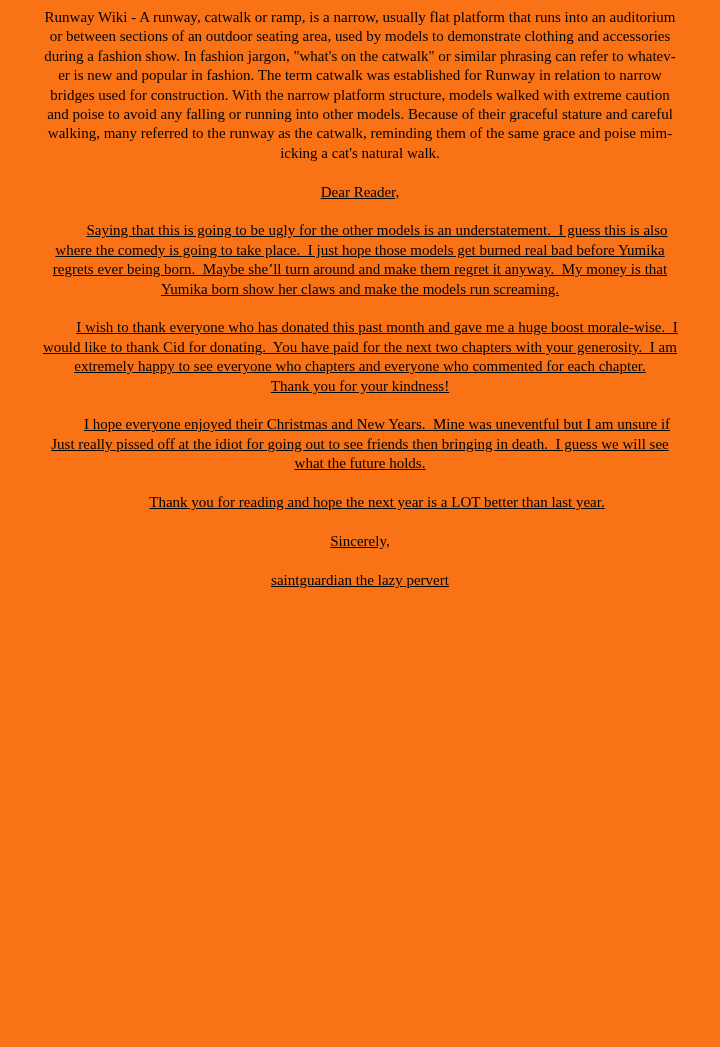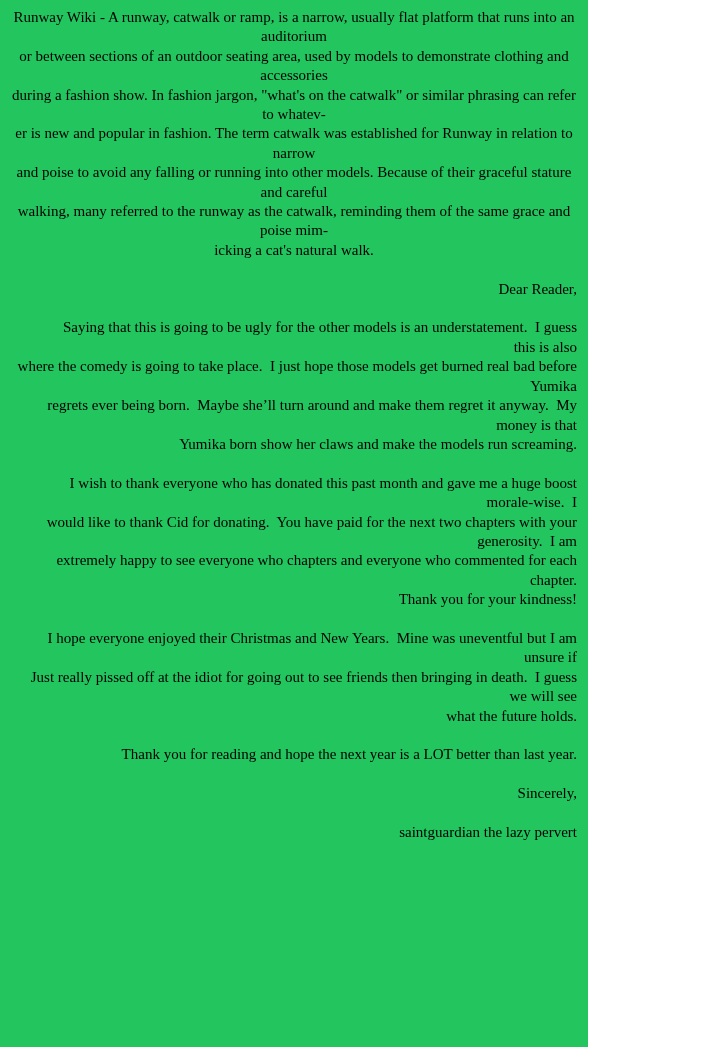--- a/index.html
+++ b/index.html
@@ -12,45 +12,46 @@
     height: 1047px;
     overflow: hidden;
     font-family: "Liberation Serif", "DejaVu Serif", serif;
     font-size: 15px;
     line-height: 19.4px;
     color: #000000;
     -webkit-font-smoothing: antialiased;
   }
   .page {
     box-sizing: border-box;
-    width: 588px;
+    width: 720px;
     height: 1047px;
     padding: 8px 11px 0 11px;
-    background: #22c55e;
+    background: #f97316;
   }
   .block { margin: 0; }
   .block + .block { margin-top: 19.4px; }
   .line {
     white-space: pre-wrap;
     min-height: 19.4px;
   }
   .intro .line { text-align: center; }
-  .body-text .line { text-align: right; }
+  .body-text .line { text-align: center; text-decoration: underline; }
   .indent { text-indent: 34px; }
 </style>
 </head>
 <body>
 
 <div class="page">
 
   <div class="block intro">
     <div class="line">Runway Wiki - A runway, catwalk or ramp, is a narrow, usually flat platform that runs into an auditorium</div>
     <div class="line">or between sections of an outdoor seating area, used by models to demonstrate clothing and accessories</div>
     <div class="line">during a fashion show. In fashion jargon, "what's on the catwalk" or similar phrasing can refer to whatev-</div>
     <div class="line">er is new and popular in fashion. The term catwalk was established for Runway in relation to narrow</div>
+    <div class="line">bridges used for construction. With the narrow platform structure, models walked with extreme caution</div>
     <div class="line">and poise to avoid any falling or running into other models. Because of their graceful stature and careful</div>
     <div class="line">walking, many referred to the runway as the catwalk, reminding them of the same grace and poise mim-</div>
     <div class="line">icking a cat's natural walk.</div>
   </div>
 
   <div class="block body-text">
     <div class="line">Dear Reader,</div>
   </div>
 
   <div class="block body-text">

